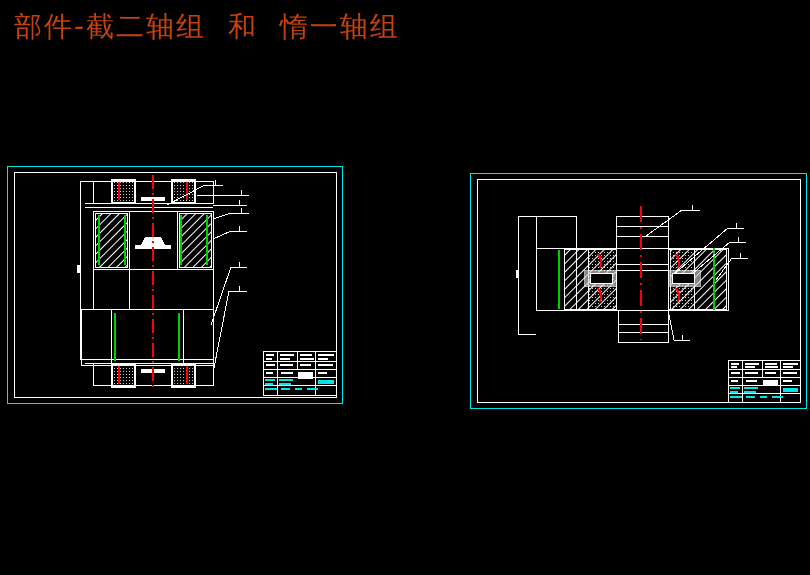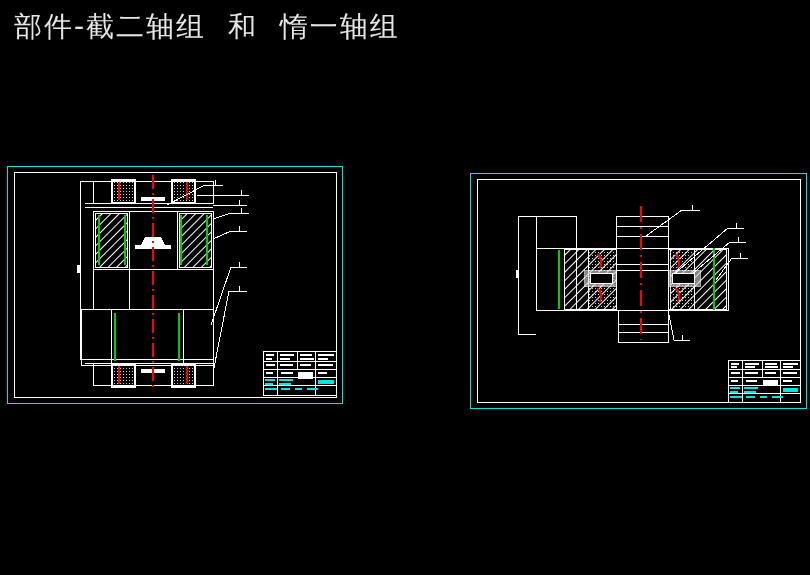--- a/index.html
+++ b/index.html
@@ -4,21 +4,21 @@
 <style>
   html,body{margin:0;padding:0;background:#000;}
   body{width:810px;height:575px;overflow:hidden;position:relative;
        font-family:"Liberation Sans",sans-serif;}
 
   #slide{position:absolute;inset:0;background:#000;}
 
   
   #slide-title{
     position:absolute;left:14px;top:10px;
-    color:#e5e5e5;
+    color:#c2410c;
     font-family:"DejaVu Sans","Liberation Sans",sans-serif;
     font-size:28px;line-height:34px;
     letter-spacing:2px;
     white-space:pre;
     font-weight:400;
   }
 
   
   .sheet{position:absolute;box-sizing:border-box;
          border:1px solid #00e5e5;background:#000;}

